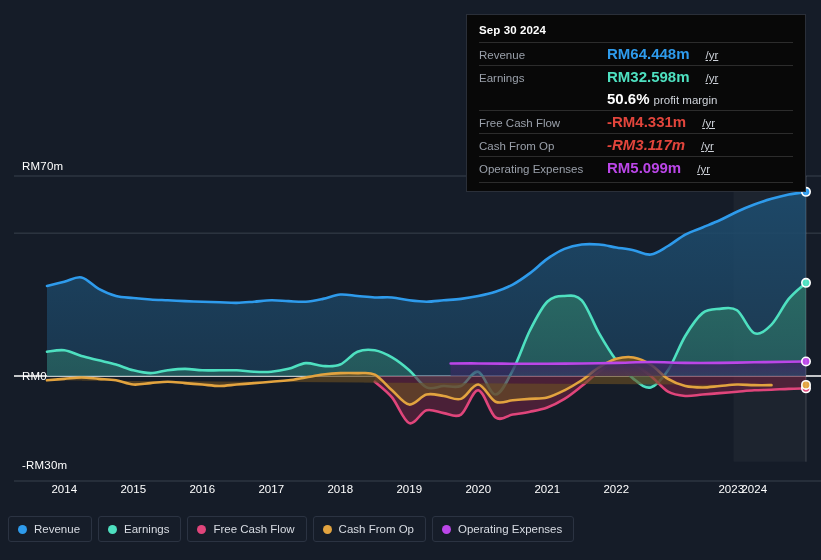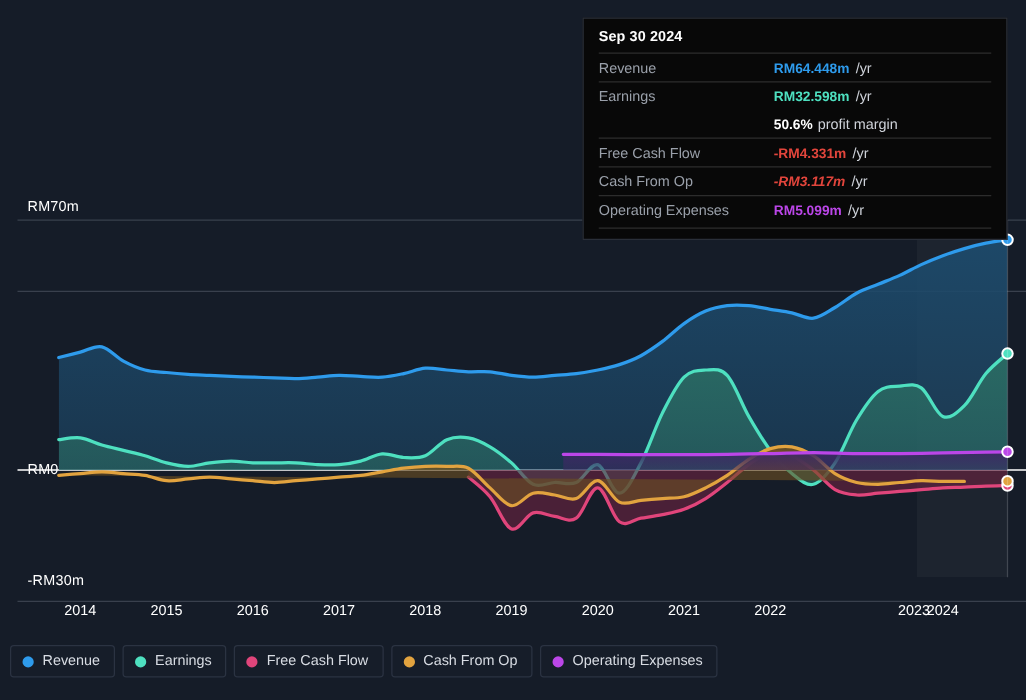--- a/index.html
+++ b/index.html
@@ -52,22 +52,22 @@
     display: flex; align-items: baseline;
     border-top: 1px solid #2c2c2c;
     padding: 2px 0 2px 0;
     min-height: 17px;
   }
   .tt-row.noline { border-top: none; }
   .tt-key {
     width: 128px; flex: none;
     color: #9aa0aa; font-size: 11.5px;
   }
-  .tt-val { font-size: 11px; font-weight: bold; margin-left: 12px; }
-  .tt-unit { color: #cfd3da; font-size: 11.5px; font-weight: normal; margin-left: 5px; }
+  .tt-val { font-size: 15px; font-weight: bold; }
+  .tt-unit { color: #cfd3da; font-size: 11.5px; font-weight: normal; margin-left: 16px; text-decoration: underline; }
   .tt-sub { color: #cfd3da; font-size: 11.5px; font-weight: normal; margin-left: 4px; }
   #tt-foot { border-top: 1px solid #2c2c2c; height: 1px; margin-top: 3px; }
 
   
   #legend {
     position: absolute; left: 8px; top: 516px;
     display: flex; gap: 6px;
   }
   .legend-item {
     display: flex; align-items: center; gap: 7px;

